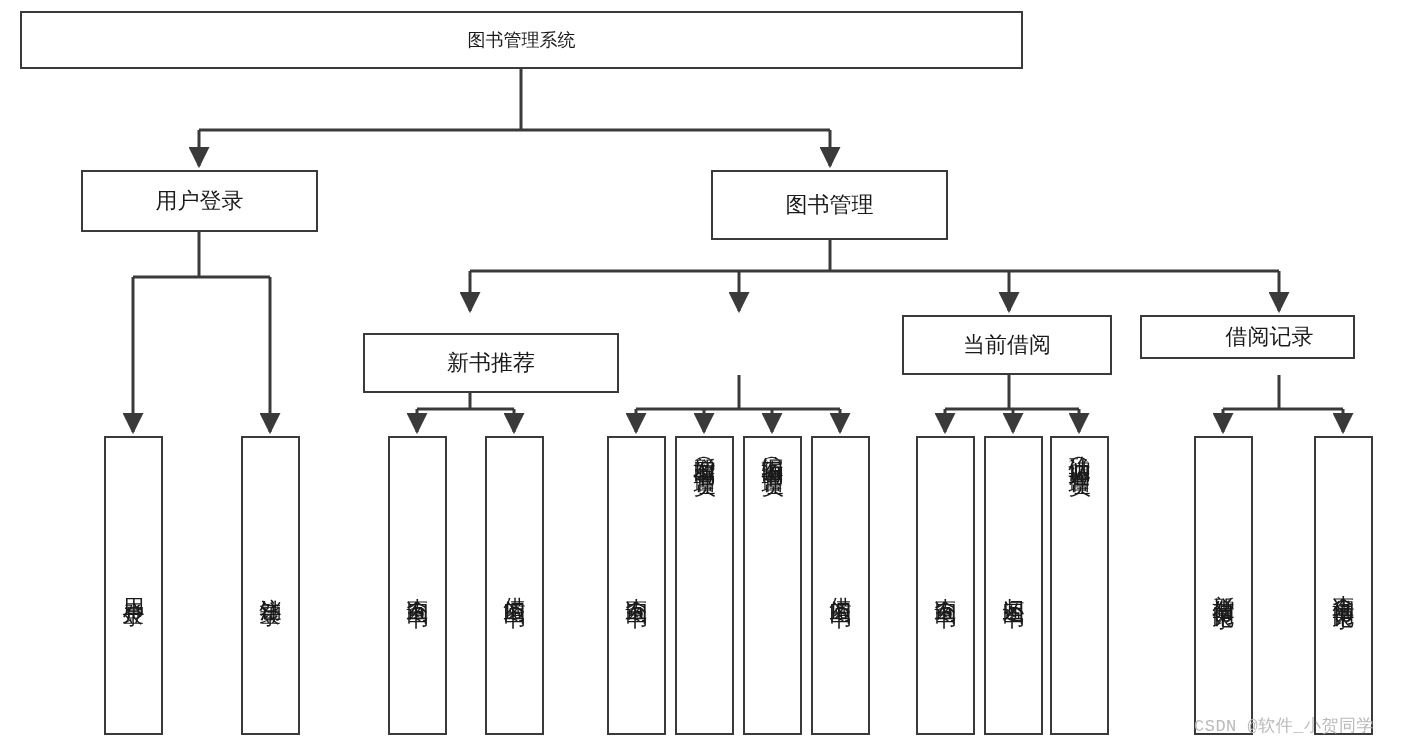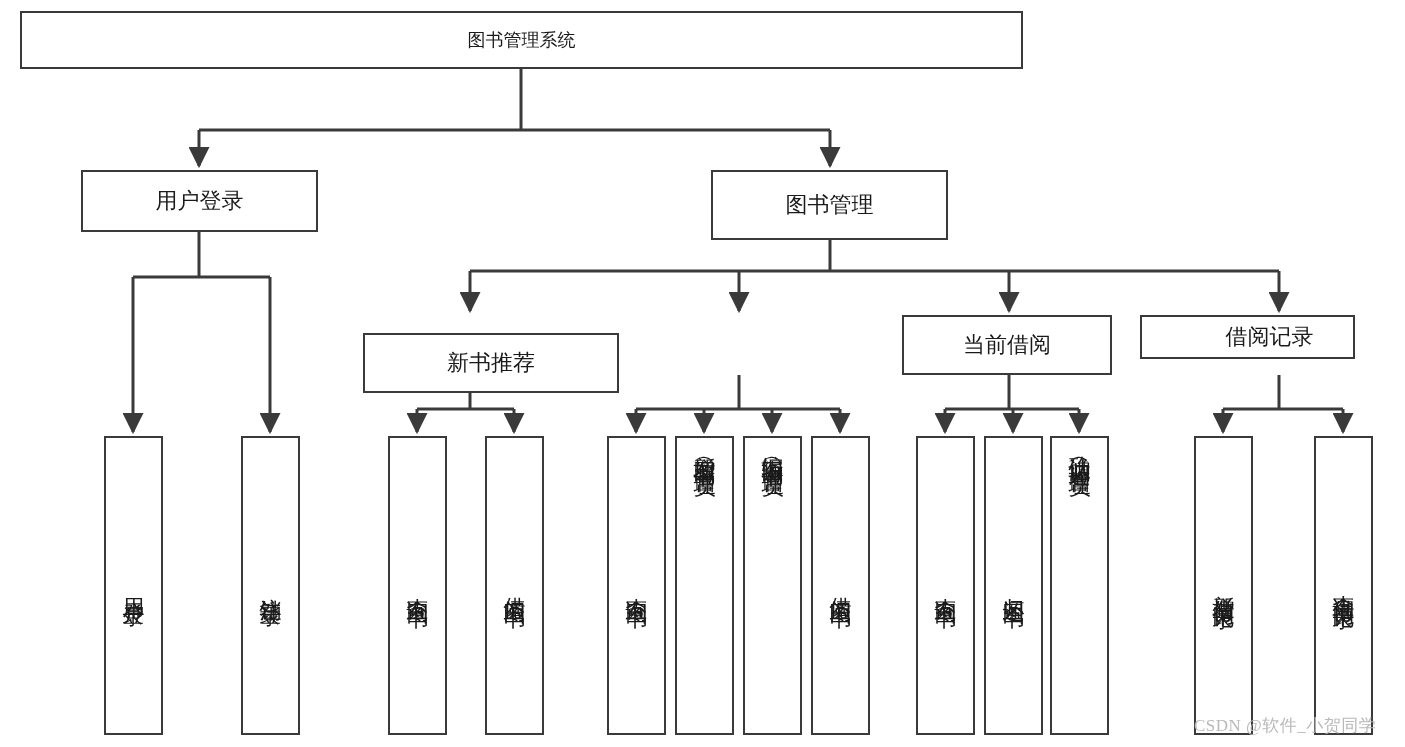--- a/index.html
+++ b/index.html
@@ -49,21 +49,21 @@
     white-space: nowrap;
   }
   .leaf .vtext { display: block; }
   .leaf.center-v { align-items: center; }
   .watermark {
     position: absolute;
     font-size: 17px;
     color: #b9b9b9;
     letter-spacing: 0.5px;
     white-space: nowrap;
-    font-family: Liberation Serif, serif;
+    font-family: Liberation Mono, monospace;
     text-align: center;
   }
 </style>
 </head>
 <body>
 
 <div id="canvas">
 
   <svg class="edges" viewBox="0 0 1405 747" xmlns="http://www.w3.org/2000/svg">
     <defs>

